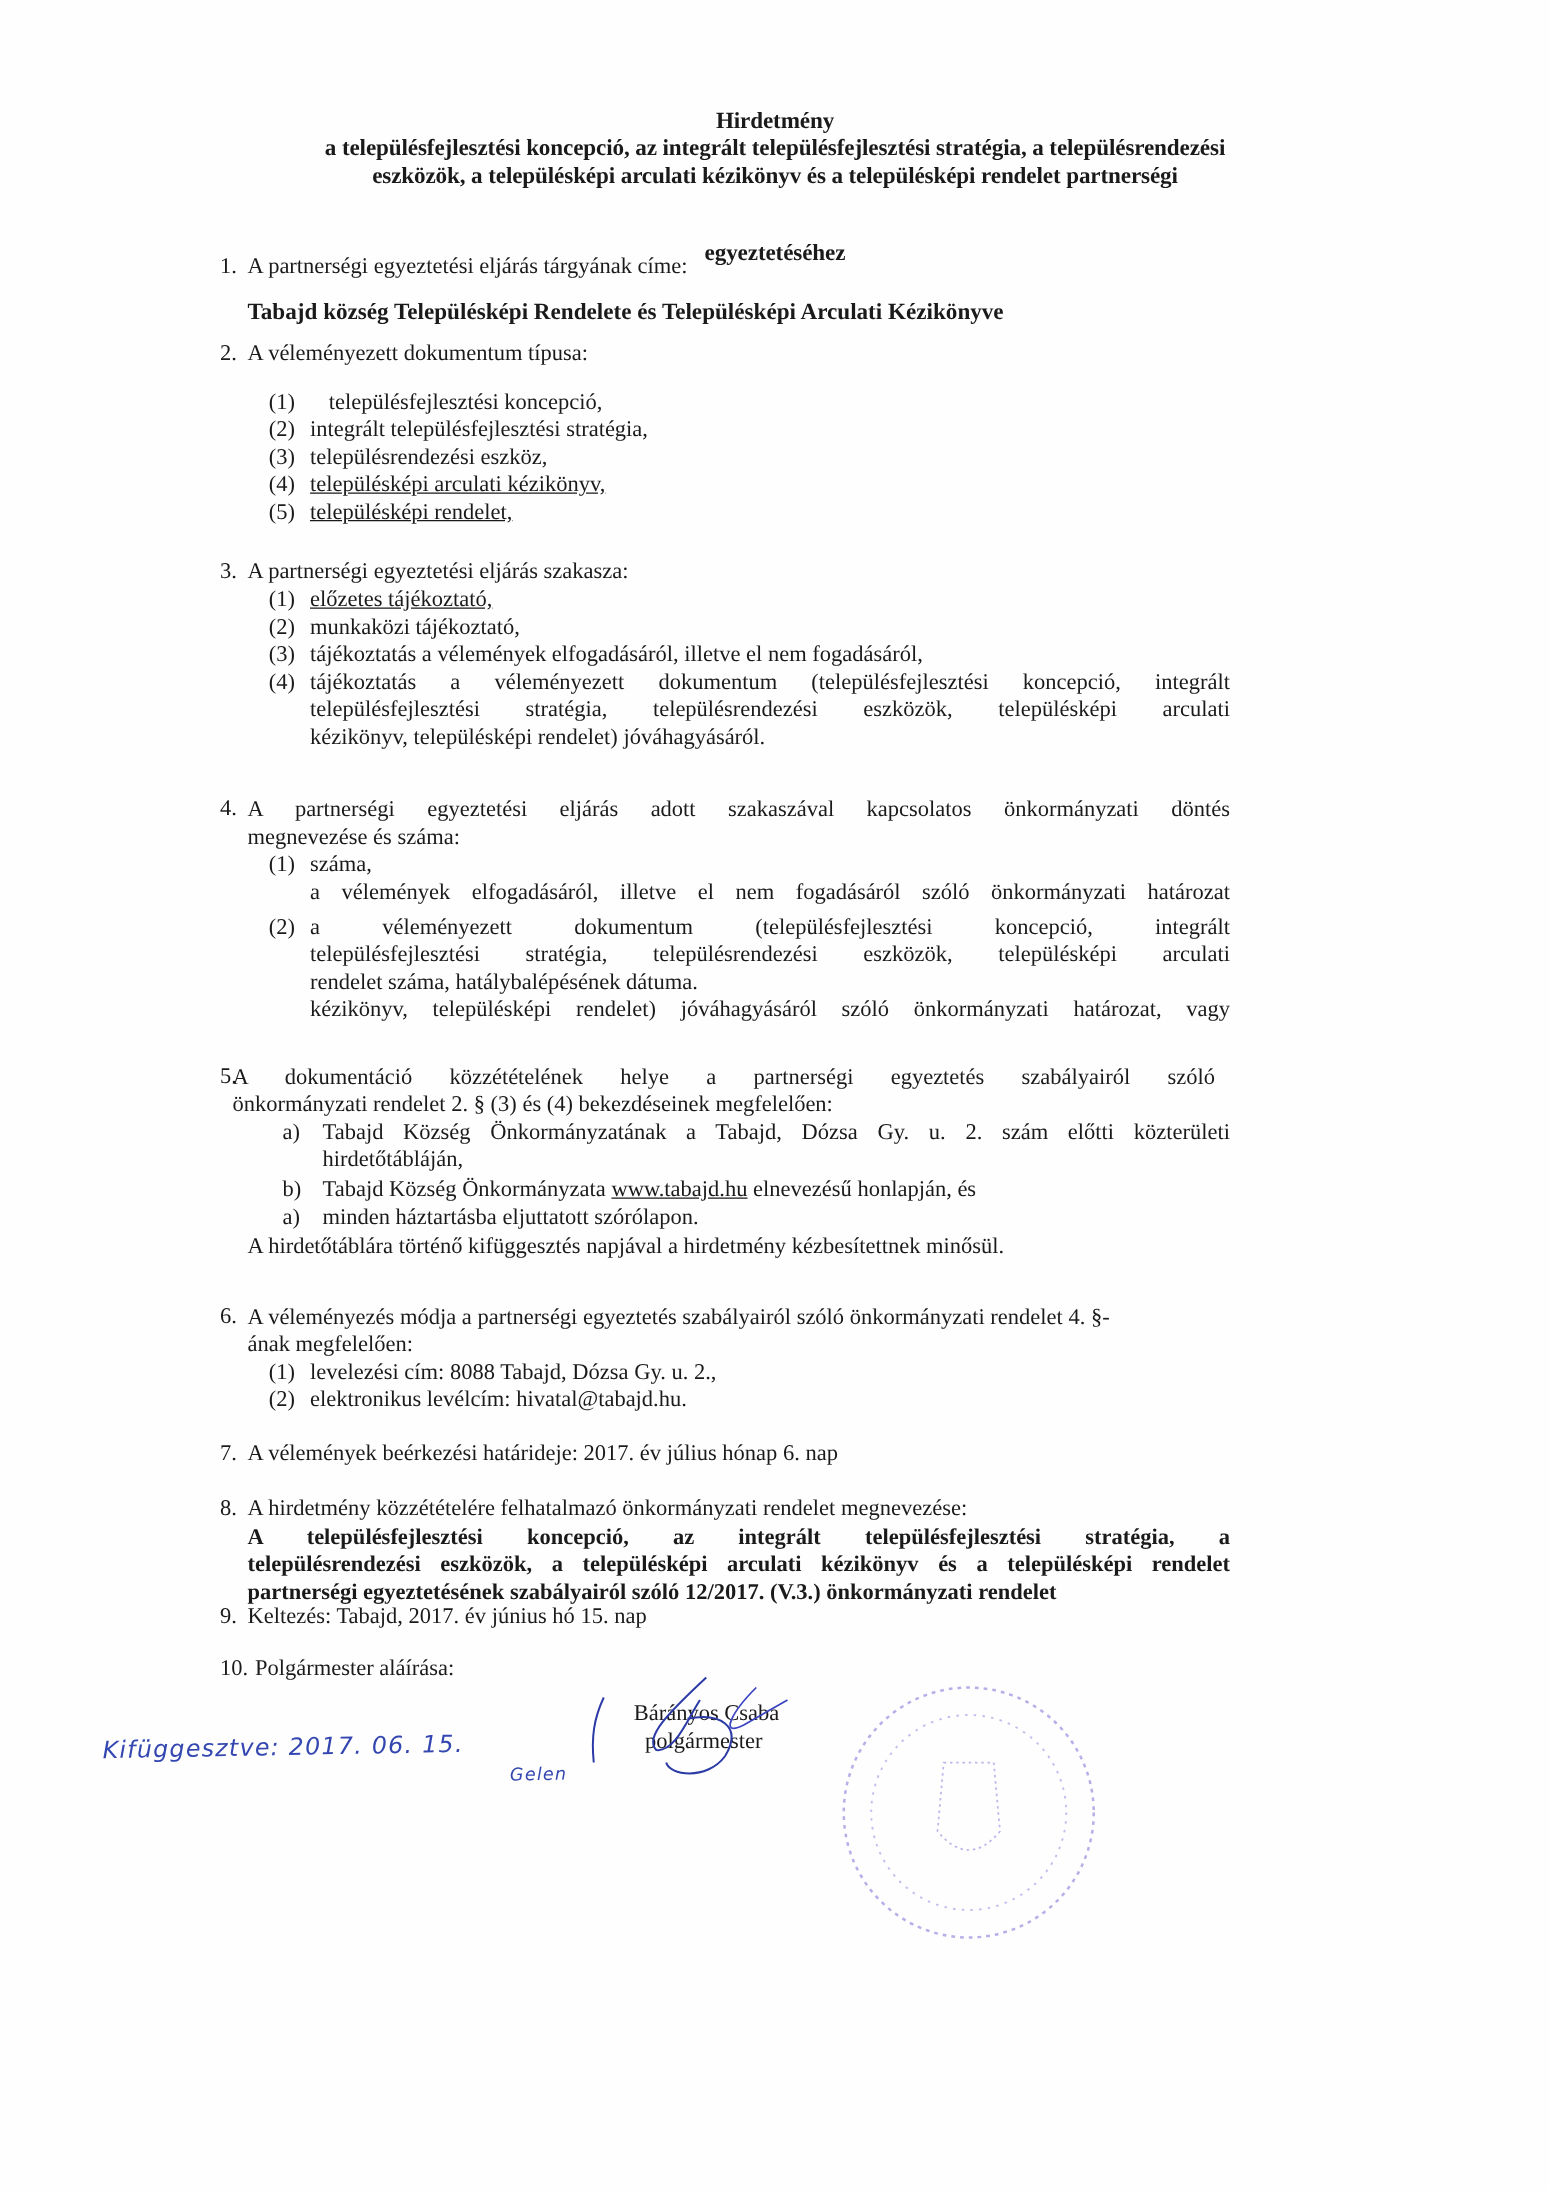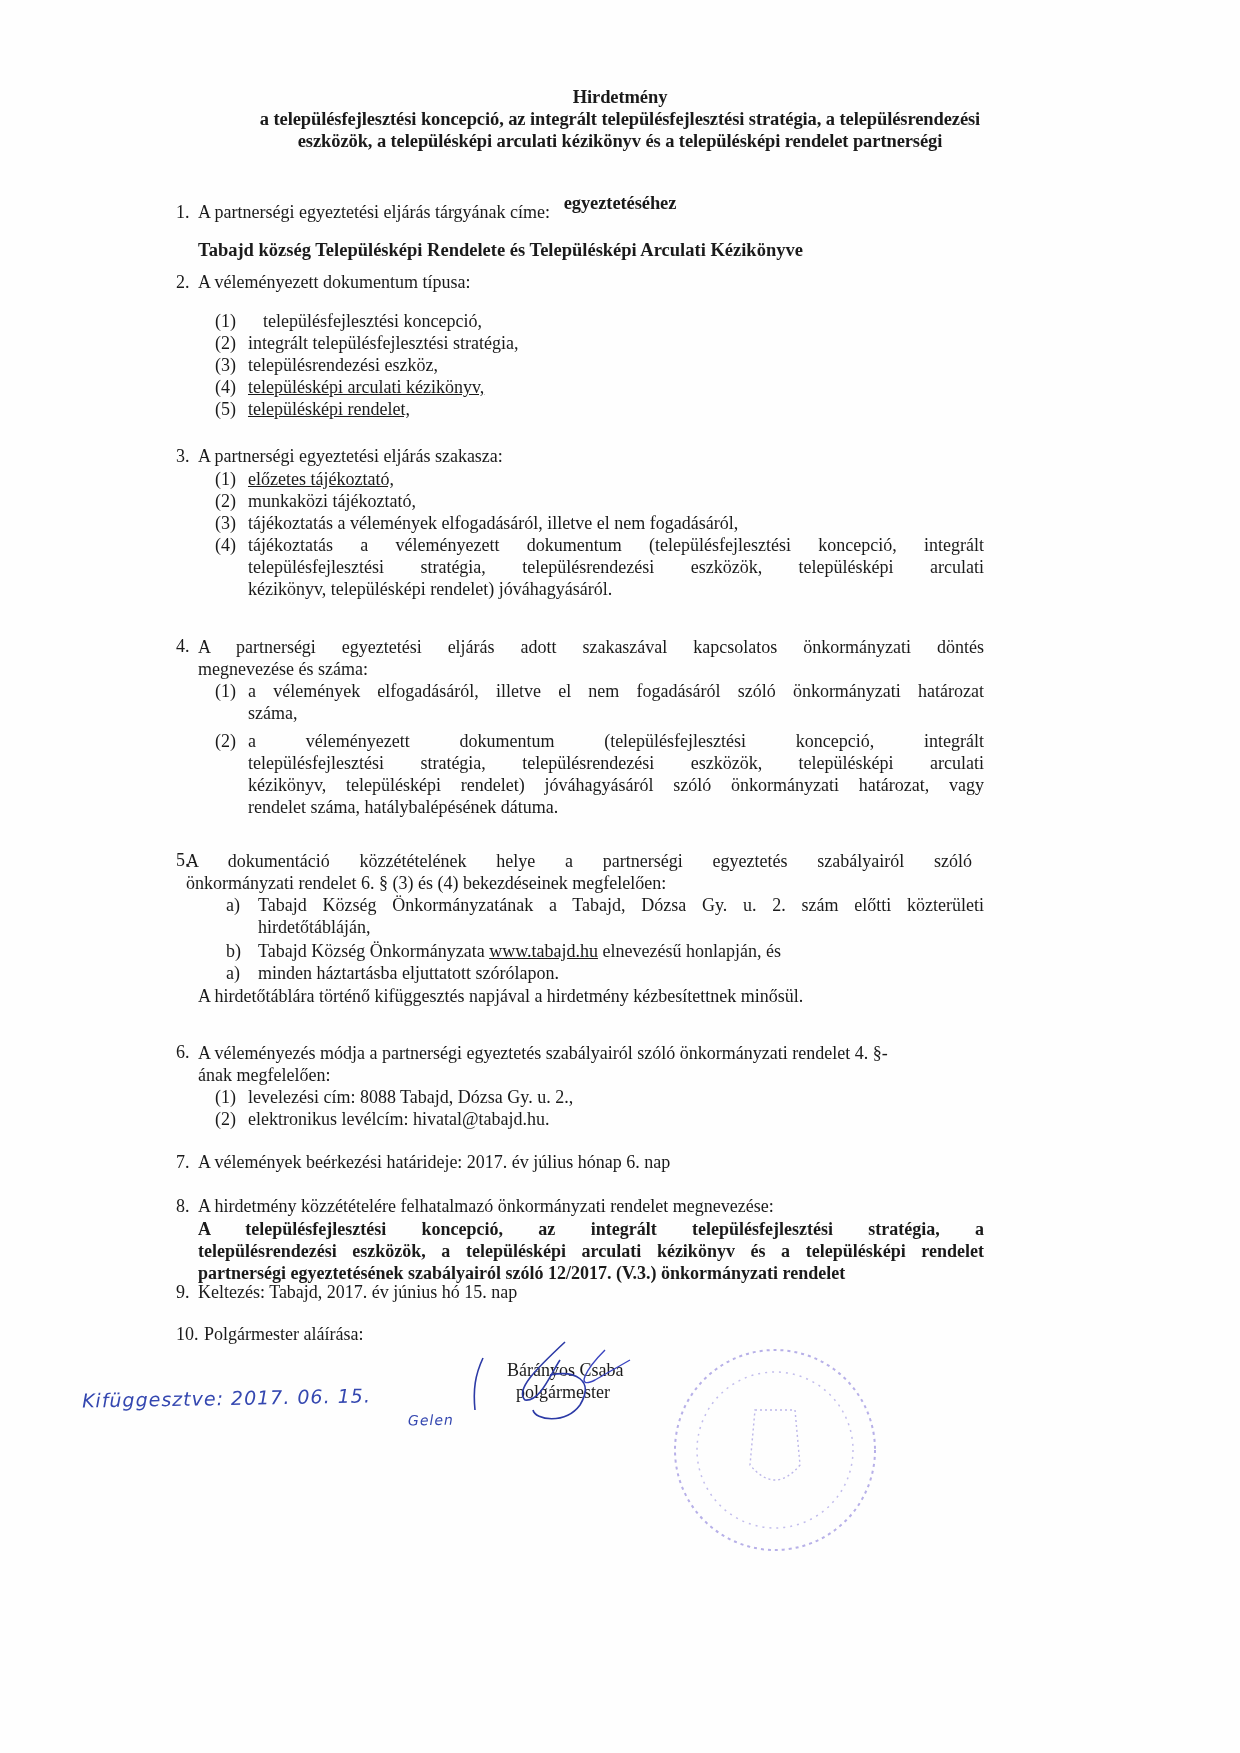--- a/index.html
+++ b/index.html
@@ -87,38 +87,38 @@
   </div>
 
   <div class="num" style="left:176px; top:636px;">4.</div>
   <div class="block" style="left:198px; top:636px; width:786px;">
     <span class="line">A partnerségi egyeztetési eljárás adott szakaszával kapcsolatos önkormányzati döntés</span>
     <span class="line last">megnevezése és száma:</span>
   </div>
   <div class="sub" style="left:215px; top:680px; width:770px; height:44px;">
     <span class="lbl">(1)</span>
     <div class="block" style="left:33px; top:0; width:736px;">
+      <span class="line last">száma,</span>
       <span class="line">a vélemények elfogadásáról, illetve el nem fogadásáról szóló önkormányzati határozat</span>
-      <span class="line last">száma,</span>
     </div>
   </div>
   <div class="sub" style="left:215px; top:730px; width:770px; height:88px;">
     <span class="lbl">(2)</span>
     <div class="block" style="left:33px; top:0; width:736px;">
       <span class="line">a véleményezett dokumentum (településfejlesztési koncepció, integrált</span>
       <span class="line">településfejlesztési stratégia, településrendezési eszközök, településképi arculati</span>
+      <span class="line last">rendelet száma, hatálybalépésének dátuma.</span>
       <span class="line">kézikönyv, településképi rendelet) jóváhagyásáról szóló önkormányzati határozat, vagy</span>
-      <span class="line last">rendelet száma, hatálybalépésének dátuma.</span>
     </div>
   </div>
 
   <div class="num" style="left:176px; top:850px;">5.</div>
   <div class="block" style="left:186px; top:850px; width:786px;">
     <span class="line">A dokumentáció közzétételének helye a partnerségi egyeztetés szabályairól szóló</span>
-    <span class="line last">önkormányzati rendelet 6. § (3) és (4) bekezdéseinek megfelelően:</span>
+    <span class="line last">önkormányzati rendelet 2. § (3) és (4) bekezdéseinek megfelelően:</span>
   </div>
   <div class="sub" style="left:226px; top:894px; width:760px; height:44px;">
     <span class="lbl">a)</span>
     <div class="block" style="left:32px; top:0; width:726px;">
       <span class="line">Tabajd Község Önkormányzatának a Tabajd, Dózsa Gy. u. 2. szám előtti közterületi</span>
       <span class="line last">hirdetőtábláján,</span>
     </div>
   </div>
   <div class="sub" style="left:226px; top:940px; width:760px; height:22px;">
     <span class="lbl">b)</span>

